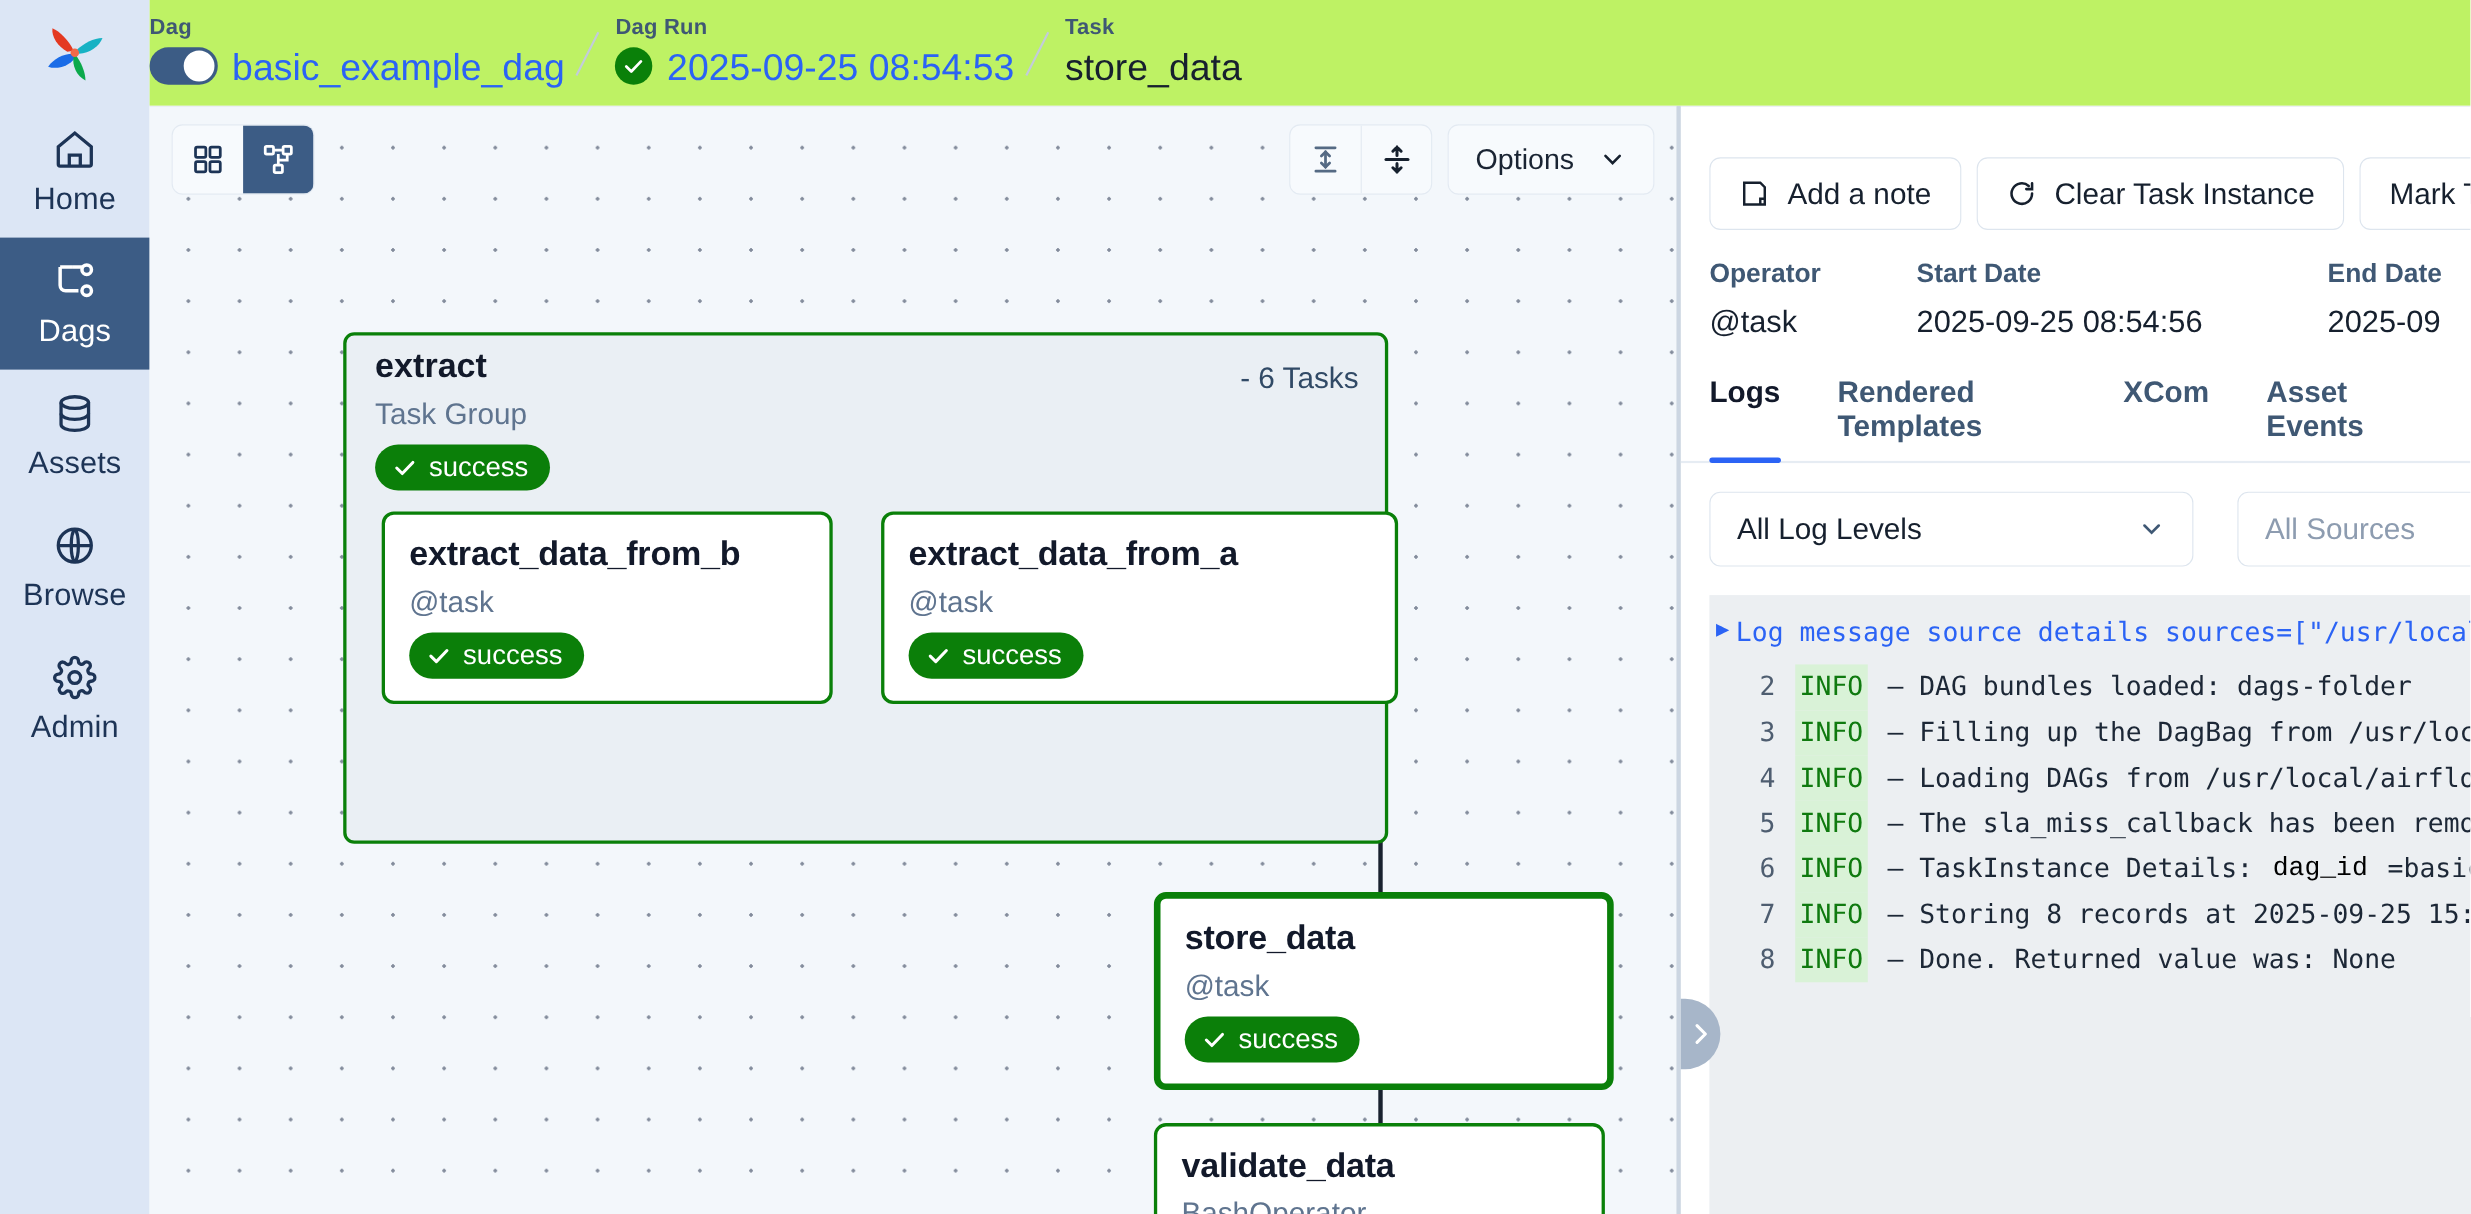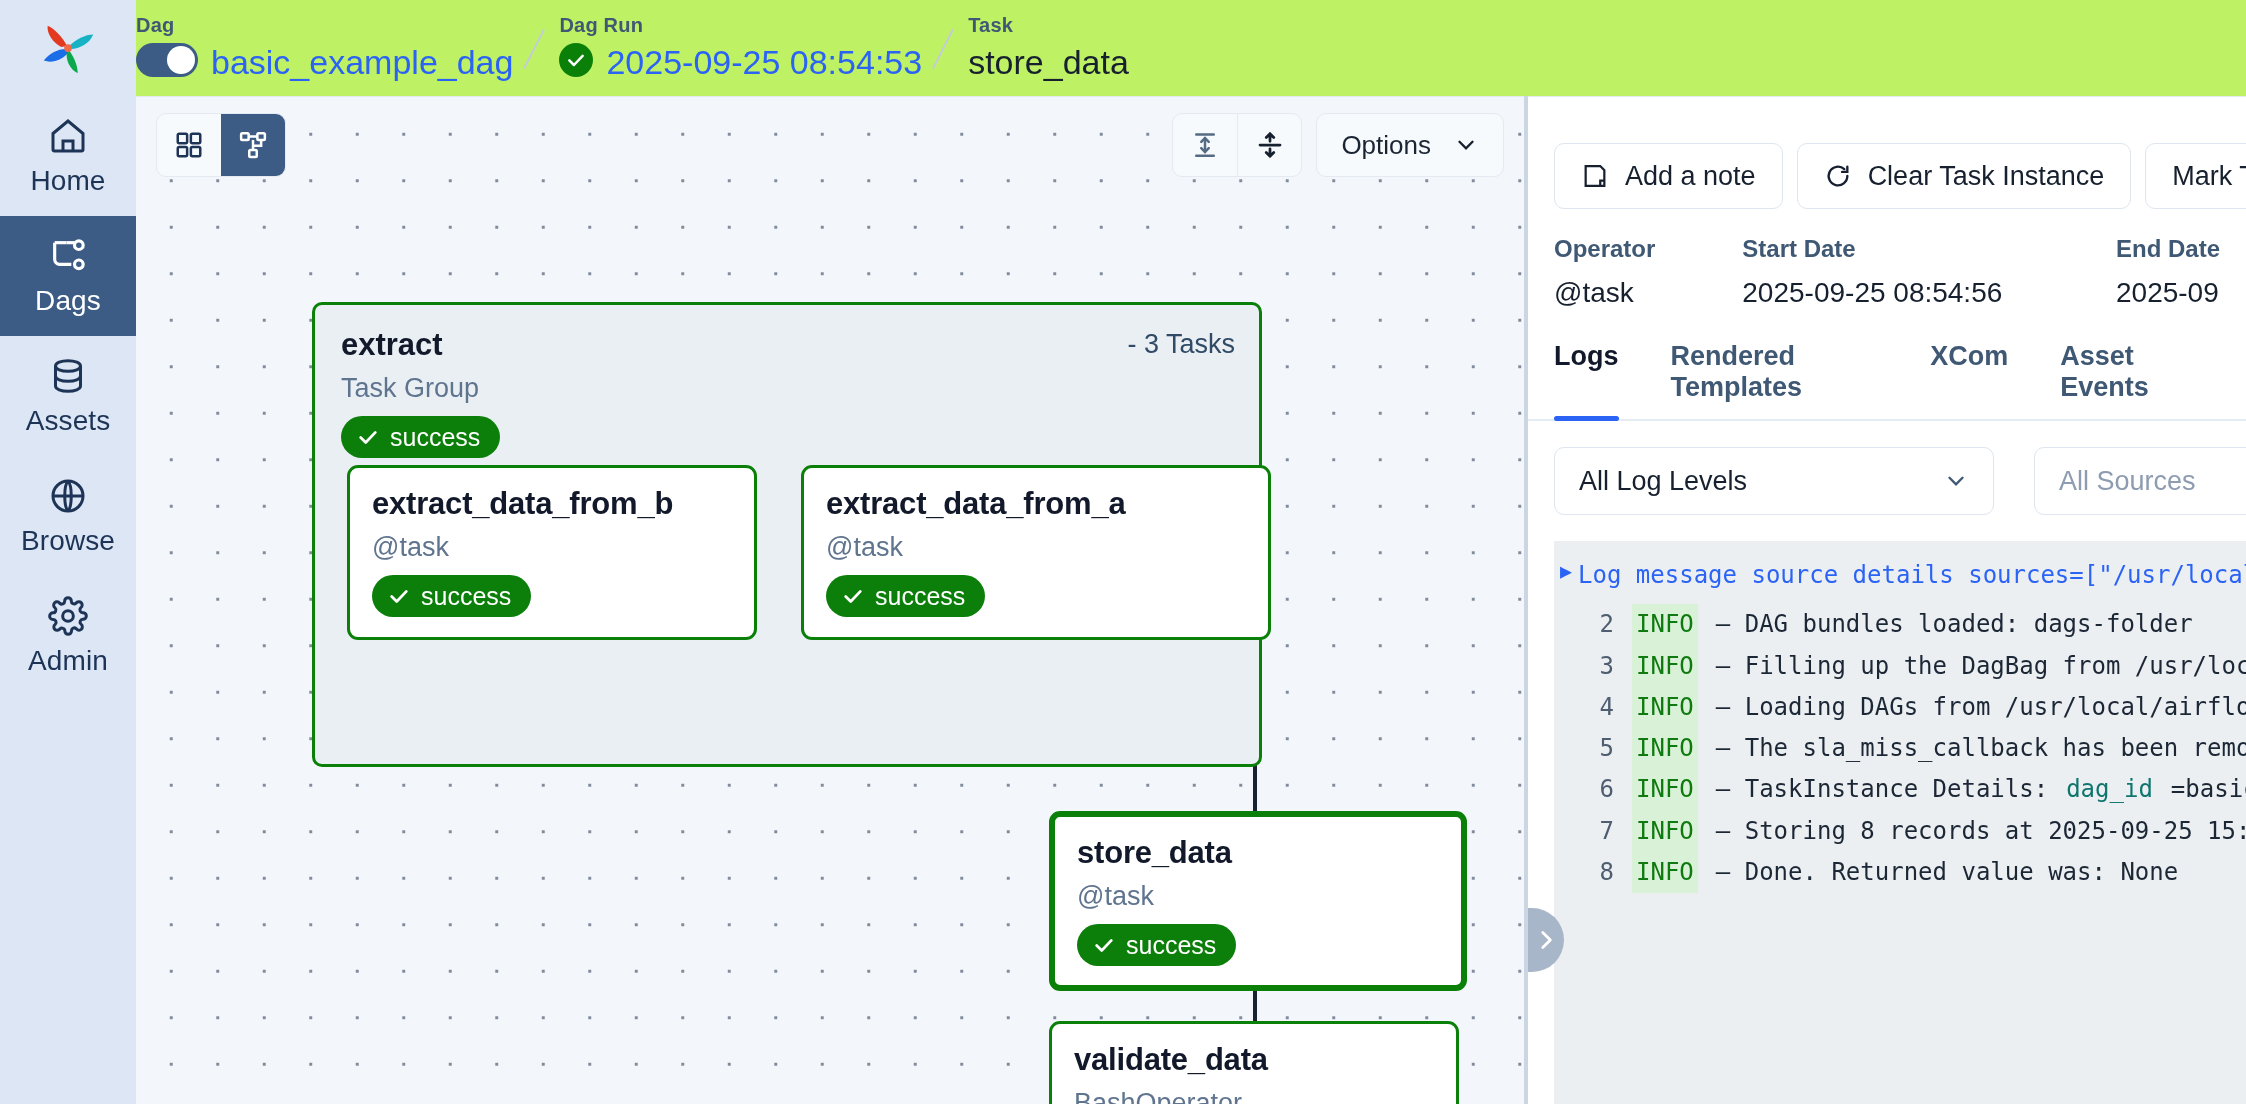--- a/index.html
+++ b/index.html
@@ -102,21 +102,21 @@
     height: 64px; padding: 0 24px; display: flex; align-items: center; gap: 22px;
     background: #f7fafd; border: 1px solid #e3eaf2; border-radius: 10px;
     font-size: 26px; color: #1a2433; cursor: pointer;
   }
 
   
   .node { position: absolute; border-radius: 10px; }
   .grp-node {
     background: #eaeff4; border: 3px solid #0a8009; border-radius: 10px;
   }
-  .grp-head { position: absolute; left: 26px; top: 22px; right: 24px; }
+  .grp-head { position: absolute; left: 26px; top: 10px; right: 24px; }
   .grp-title { font-size: 31px; font-weight: 700; color: #12192a; }
   .grp-sub { font-size: 27px; color: #5f748f; margin-top: 10px; }
   .grp-count {
     position: absolute; right: 24px; top: 24px;
     font-size: 27px; color: #314a66;
   }
   .task-node {
     background: #ffffff; border: 3px solid #0a8009; border-radius: 11px;
     padding: 18px 22px 16px 22px;
   }
@@ -190,21 +190,21 @@
     font-family: "DejaVu Sans Mono", monospace; font-size: 24px; color: #1c2736;
     padding: 14px 0 0 0; overflow: hidden; line-height: 1.72;
   }
   .log-toprow { display: flex; align-items: flex-start; gap: 6px; padding: 0 0 8px 6px; white-space: nowrap; }
   .log-caret { color: #2b63f5; font-size: 20px; line-height: 1.6; }
   .log-src { color: #2b63f5; }
   .log-line { display: flex; gap: 18px; white-space: nowrap; padding-left: 24px; }
   .log-num { color: #4e5d70; width: 36px; text-align: right; flex: 0 0 36px; }
   .log-lvl { color: #0f7a0f; background: #d9f2d7; padding: 0 4px; }
   .log-msg { color: #1c2736; }
-  .tok-blue { color: #0f766e; }
+  .tok-blue { color: #000000; font-family: Liberation Mono, monospace; }
 </style>
 </head>
 <body>
 
 <div id="app">
 
   <nav class="sidebar">
     <div class="logo-wrap">
       <svg class="logo" viewBox="0 0 64 64">
         <path d="M31 30 C26 20 18 12 11 9 C10 17 16 26 25 31 Z" fill="#e43921"></path>
@@ -361,21 +361,21 @@
           <div class="grp-head">
             <div class="grp-title">extract</div>
             <div class="grp-sub">Task Group</div>
             <div class="pill">
               <svg viewBox="0 0 24 24" fill="none" stroke="#fff" stroke-width="3" stroke-linecap="round" stroke-linejoin="round">
                   <path d="M4 12.5l5.5 5.5L20 7"></path>
                 </svg>
               <span>success</span>
             </div>
           </div>
-          <div class="grp-count">- 3 Tasks</div>
+          <div class="grp-count">- 6 Tasks</div>
         </div>
 
         <div class="node task-node" style="left:211px; top:368px; width:410px; height:175px;">
           <div class="t-title">extract_data_from_b</div>
           <div class="t-sub">@task</div>
           <div class="pill">
             <svg viewBox="0 0 24 24" fill="none" stroke="#fff" stroke-width="3" stroke-linecap="round" stroke-linejoin="round">
                 <path d="M4 12.5l5.5 5.5L20 7"></path>
               </svg>
             <span>success</span>

